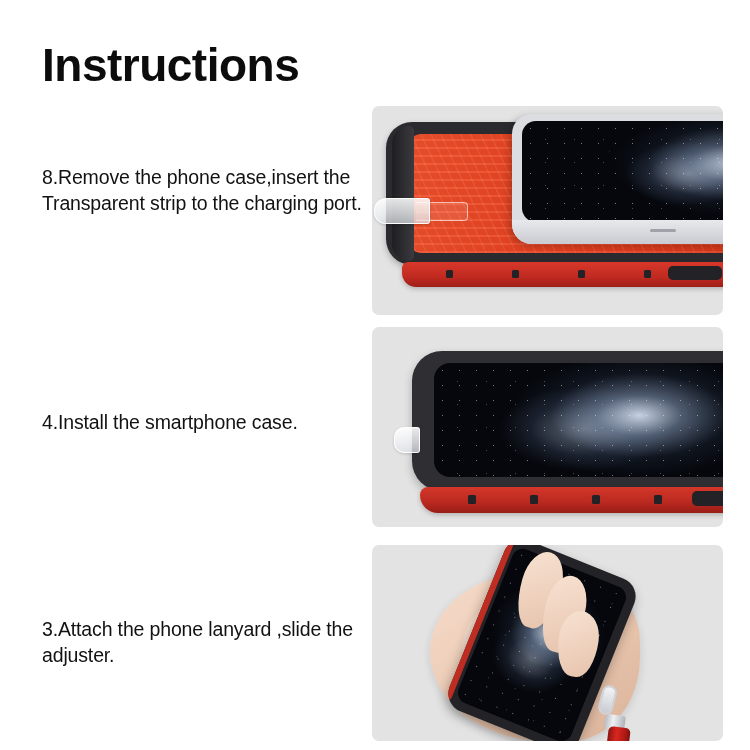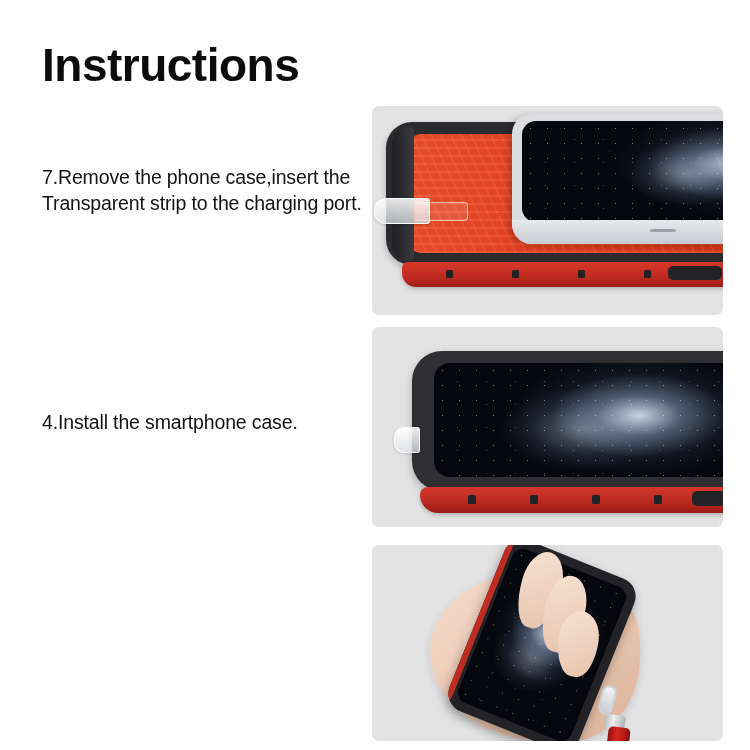--- a/index.html
+++ b/index.html
@@ -324,24 +324,25 @@
     transform: rotate(7deg);
   }
 </style>
 </head>
 <body>
 
 <div id="page">
 
   <div class="page-title">Instructions</div>
 
-  <div class="step-text step-1">7.Remove the phone case,insert the Transparent strip to the charging port.</div>
+  <div class="step-text step-1">8.Remove the phone case,insert the Transparent strip to the charging port.</div>
 
   <div class="step-text step-2">4.Install the smartphone case.</div>
 
+  <div class="step-text step-3">3.Attach the phone lanyard ,slide the adjuster.</div>
 
   <div class="panel panel-1">
 
     <div class="case-open">
       <div class="case-open-inner"></div>
       <div class="case-open-rim"></div>
     </div>
 
     <div class="case-rail-bottom">
       <span class="hole" style="left:44px"></span>

